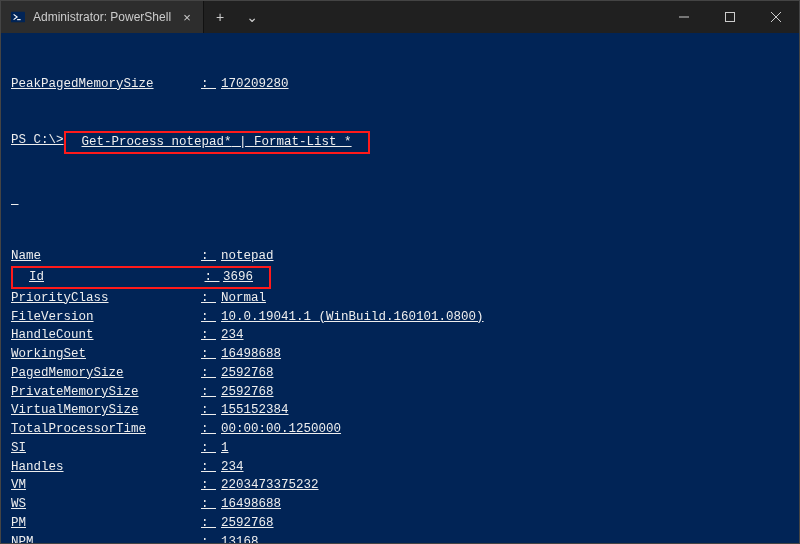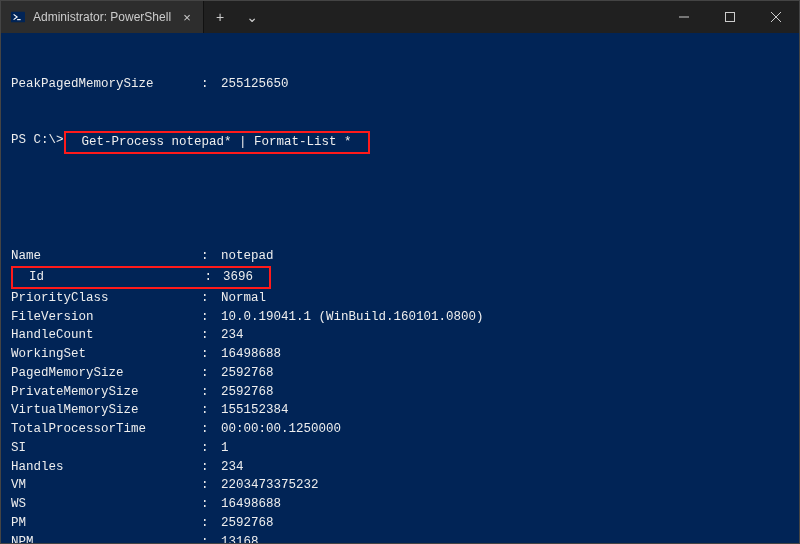--- a/index.html
+++ b/index.html
@@ -73,21 +73,21 @@
     padding: 4px 10px 6px 10px;
     line-height: 1.5;
     white-space: pre;
     overflow: hidden;
   }
   .redbox {
     border: 2px solid #ff1a1a;
     padding: 0 16px;
     display: inline-block;
   }
-  .row { display: flex; }
+  .row { display: flex; text-decoration: underline; }
   .col-label { display: inline-block; width: 190px; }
   .col-colon { display: inline-block; width: 20px; }
 </style>
 </head>
 <body>
 
 <div class="window">
   <div class="titlebar">
     <div class="tab">
       <span class="tab-icon">
@@ -115,18 +115,18 @@
     </div>
     <div class="winbtn">
       <svg width="10" height="10" viewBox="0 0 10 10">
           <line x1="0" y1="0" x2="10" y2="10" stroke="#ccc" stroke-width="1"></line>
           <line x1="10" y1="0" x2="0" y2="10" stroke="#ccc" stroke-width="1"></line>
         </svg>
     </div>
   </div>
 
   <div class="terminal">
-    <div class="row"><span class="col-label">PeakPagedMemorySize</span><span class="col-colon">: </span><span>255125650</span></div>
+    <div class="row"><span class="col-label">PeakPagedMemorySize</span><span class="col-colon">: </span><span>170209280</span></div>
     <div class="row"><span>PS C:\&gt;</span><span class="redbox"><span>Get-Process notepad*</span><span> | </span><span>Format-List *</span></span></div>
     <div class="row">&nbsp;</div>
     <div id="props"><div class="row"><span class="col-label">Name</span><span class="col-colon">: </span><span>notepad</span></div><div class="row"><span class="redbox" style="display: inline-flex; width: 260px;"><span class="col-label">Id</span><span class="col-colon">: </span><span>3696</span></span></div><div class="row"><span class="col-label">PriorityClass</span><span class="col-colon">: </span><span>Normal</span></div><div class="row"><span class="col-label">FileVersion</span><span class="col-colon">: </span><span>10.0.19041.1 (WinBuild.160101.0800)</span></div><div class="row"><span class="col-label">HandleCount</span><span class="col-colon">: </span><span>234</span></div><div class="row"><span class="col-label">WorkingSet</span><span class="col-colon">: </span><span>16498688</span></div><div class="row"><span class="col-label">PagedMemorySize</span><span class="col-colon">: </span><span>2592768</span></div><div class="row"><span class="col-label">PrivateMemorySize</span><span class="col-colon">: </span><span>2592768</span></div><div class="row"><span class="col-label">VirtualMemorySize</span><span class="col-colon">: </span><span>155152384</span></div><div class="row"><span class="col-label">TotalProcessorTime</span><span class="col-colon">: </span><span>00:00:00.1250000</span></div><div class="row"><span class="col-label">SI</span><span class="col-colon">: </span><span>1</span></div><div class="row"><span class="col-label">Handles</span><span class="col-colon">: </span><span>234</span></div><div class="row"><span class="col-label">VM</span><span class="col-colon">: </span><span>2203473375232</span></div><div class="row"><span class="col-label">WS</span><span class="col-colon">: </span><span>16498688</span></div><div class="row"><span class="col-label">PM</span><span class="col-colon">: </span><span>2592768</span></div><div class="row"><span class="col-label">NPM</span><span class="col-colon">: </span><span>13168</span></div></div>
   </div>
 </div>
 
 </body></html>

